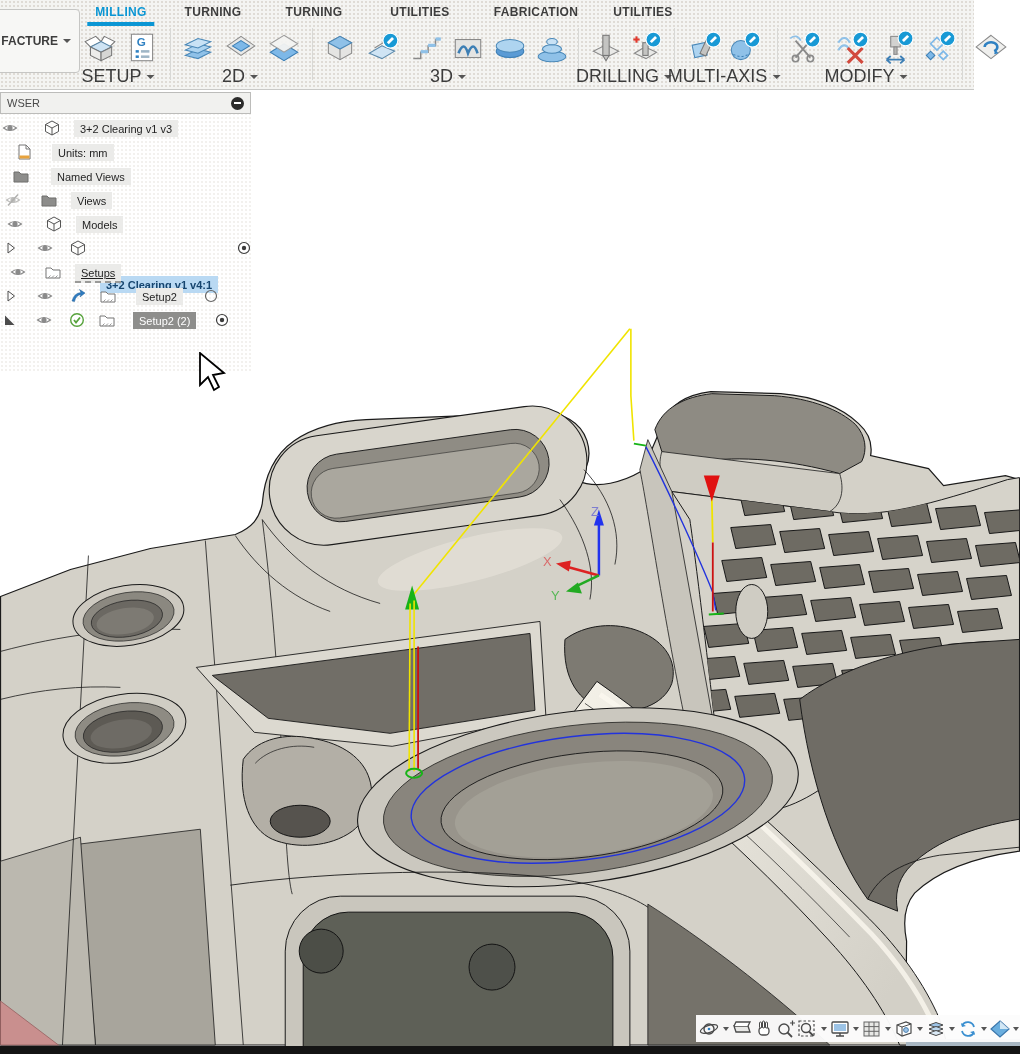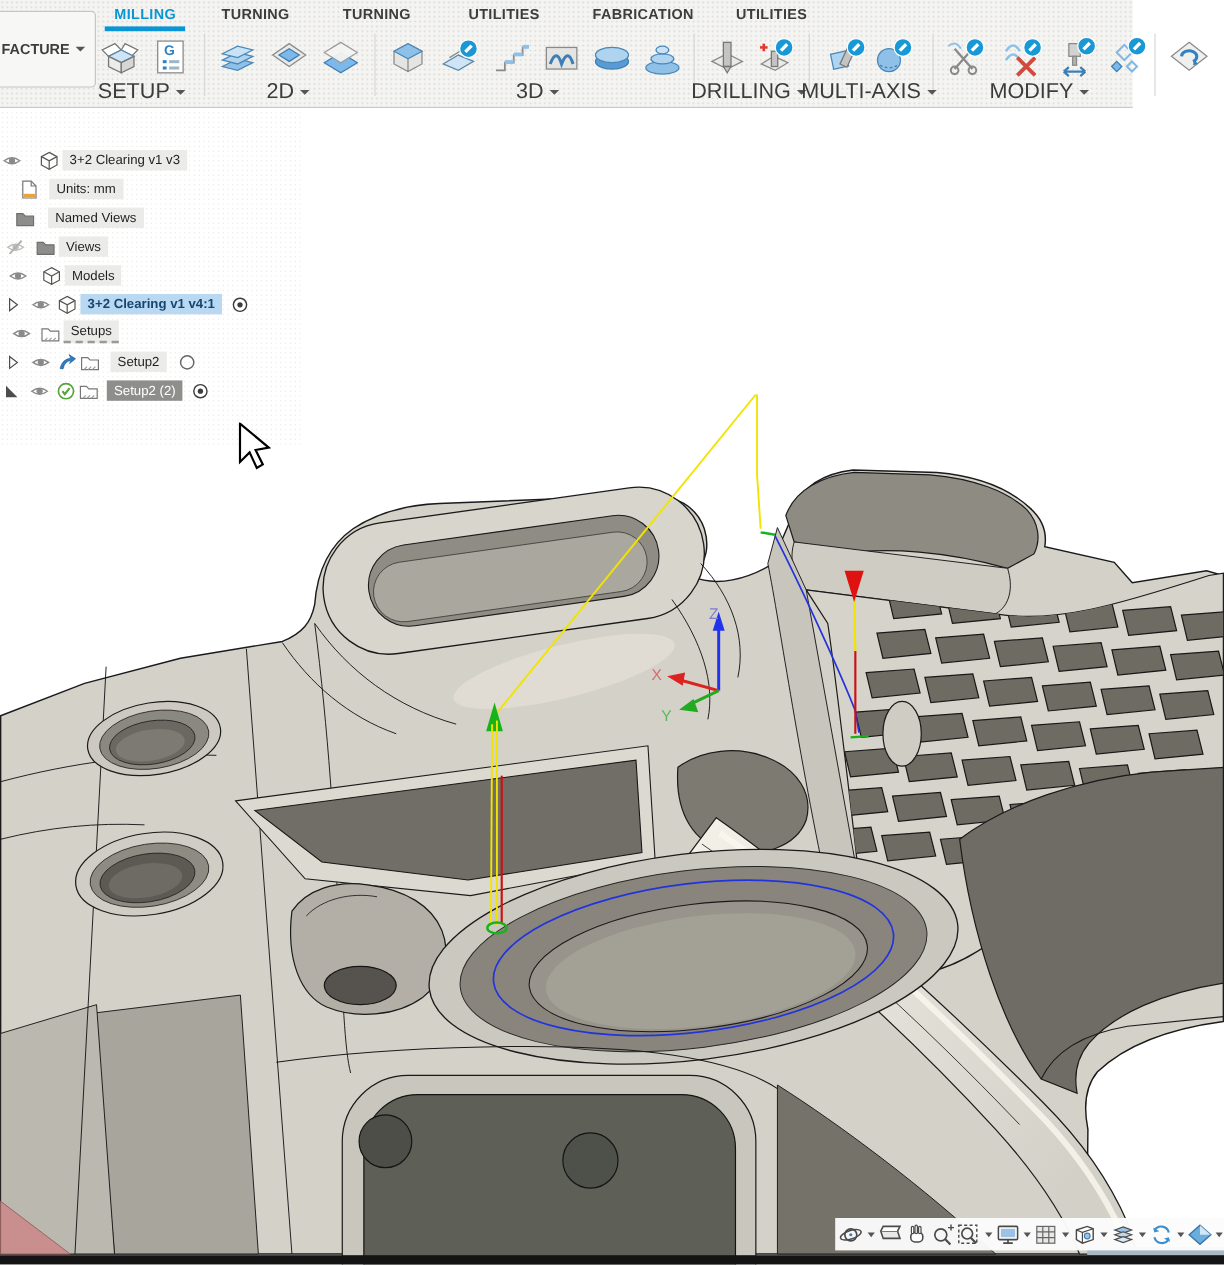--- a/index.html
+++ b/index.html
@@ -1,46 +1,46 @@
 <!DOCTYPE html>
 <html><head>
 <meta charset="utf-8">
 <style>
   html,body{margin:0;padding:0;}
   .app{position:relative;width:1020px;height:1054px;overflow:hidden;background:#fff;
        font-family:"Liberation Sans",sans-serif;-webkit-font-smoothing:antialiased;}
   
   .topbar{position:absolute;left:0;top:0;width:944px;height:89px;background:#f4f4f2;
     background-image:radial-gradient(circle,#dedad4 0.7px,transparent 0.9px);background-size:4px 4px;
-    border-bottom:1px solid #c9c9c7;z-index:20;}
+    border-bottom:1px solid #c9c9c7;z-index:20;padding-left:30px;}
   .tab{position:absolute;top:5px;transform:translateX(-50%);font-size:12px;font-weight:600;
     letter-spacing:.3px;color:#3d3d3d;cursor:default;}
   .tab.active{color:#0a96d4;}
   .tab.active::after{content:"";position:absolute;left:-8px;right:-8px;top:17px;height:4px;background:#0a96d4;}
   .wsbtn{position:absolute;left:-14px;top:9px;width:94px;height:64px;background:#f7f7f5;border:1px solid #c6c6c4;
     border-radius:4px;display:flex;align-items:center;justify-content:flex-end;padding-right:8px;box-sizing:border-box;
     font-size:12px;font-weight:600;color:#3d3d3d;}
   .caret{display:inline-block;width:0;height:0;border-left:4px solid transparent;border-right:4px solid transparent;
     border-top:4.5px solid #555;margin-left:5px;vertical-align:middle;}
   .tdiv{position:absolute;top:28px;height:52px;width:1px;background:#d8d8d5;}
   .ti{position:absolute;top:30px;width:36px;height:36px;}
   .glabel{position:absolute;top:66px;transform:translateX(-50%);font-size:18px;color:#3c3c3c;white-space:nowrap;}
   
   .browser{position:absolute;left:0;top:92px;width:252px;height:280px;z-index:15;
     background-image:radial-gradient(circle,#e3e0da 0.6px,transparent 0.8px);background-size:4px 4px;}
   .bheader{position:absolute;left:0;top:0;width:251px;height:22px;background:#f1f1ef;border:1px solid #bcbcba;
     box-sizing:border-box;display:flex;align-items:center;padding:0 6px;font-size:11px;color:#4a4a4a;}
   .collapse{margin-left:auto;width:13px;height:13px;border-radius:50%;background:#2b2b2b;position:relative;cursor:pointer;}
   .collapse::after{content:"";position:absolute;left:3px;top:5.5px;width:7px;height:2px;background:#fff;}
-  .row{position:absolute;height:22px;display:flex;align-items:flex-end;gap:3px;white-space:nowrap;}
+  .row{position:absolute;height:22px;display:flex;align-items:flex-start;gap:14px;white-space:nowrap;}
   .chip{background:#ebebe9;padding:2.5px 6px;font-size:11px;color:#1f1f1f;}
   .chip.hl{background:#b9d9f3;color:#16456f;font-weight:bold;margin-top:36px;}
   .chip.selgray{background:#8e8e8c;color:#fff;}
   .chip.selblue{background:#1278d8;color:#fff;font-weight:bold;}
-  .chip.hatch{border-bottom:2px dashed #9a9a98;}
+  .chip.hatch{border-bottom:2px dashed #9a9a98;text-decoration:underline;}
   .ic16{width:16px;height:16px;flex:0 0 auto;}
   
   .viewport{position:absolute;left:0;top:89px;width:1020px;height:965px;background:#fff;z-index:1;}
   
   .navbar{position:absolute;left:696px;top:1015px;width:324px;height:27px;background:rgba(252,252,252,.96);
     display:flex;align-items:center;padding:0 3px;box-sizing:border-box;z-index:30;}
   .nicon{width:22px;height:20px;flex:0 0 auto;}
   .ncaret{width:0;height:0;border-left:3.2px solid transparent;border-right:3.2px solid transparent;
     border-top:4px solid #555;margin:0 2px;}
   .bluestrip{position:absolute;left:906px;top:1039px;width:114px;height:8px;background:#a9b7c3;z-index:25;}
@@ -425,20 +425,24 @@
         <symbol id="s-target" viewBox="0 0 16 16">
             <circle cx="8" cy="8" r="5.5" fill="#fff" stroke="#3c3c3c" stroke-width="1.2"></circle>
             <circle cx="8" cy="8" r="2.2" fill="#3c3c3c"></circle>
           </symbol>
         <symbol id="s-circ" viewBox="0 0 16 16">
             <circle cx="8" cy="8" r="5.5" fill="none" stroke="#666" stroke-width="1.2"></circle>
           </symbol>
       </defs>
     </svg>
 
+    <div class="bheader">
+      <span>WSER</span>
+      <span class="collapse"></span>
+    </div>
 
     <div class="row" style="top:28px;left:2px">
       <svg class="ic16">
           <use href="#s-eye"></use>
         </svg>
       <svg class="ic16" style="margin-left:12px">
           <use href="#s-cube"></use>
         </svg>
       <span class="chip">3+2 Clearing v1 v3</span>
     </div>

